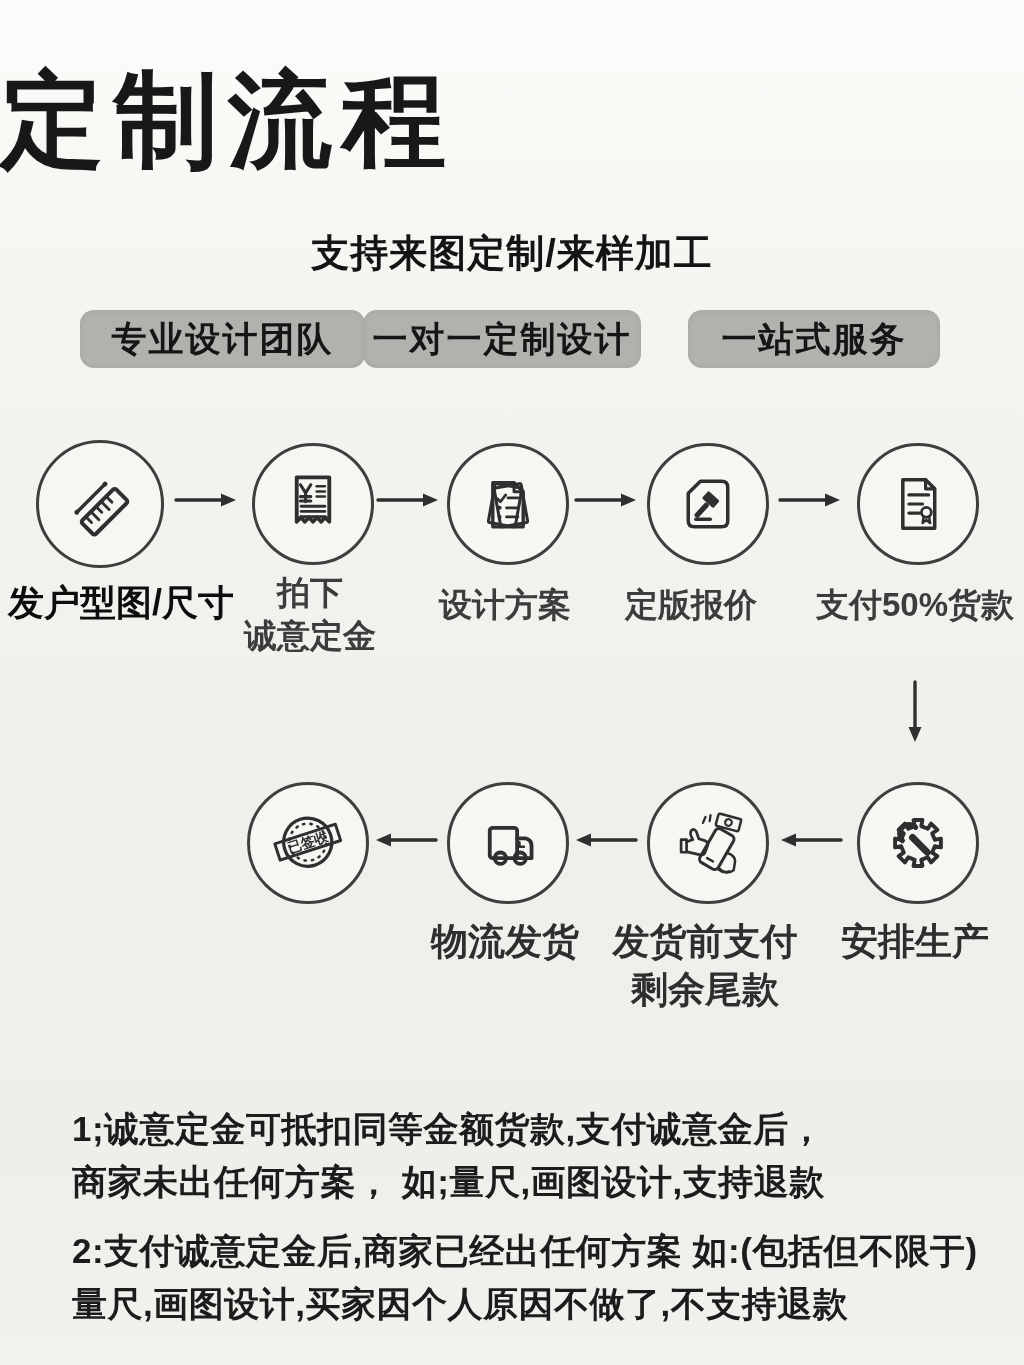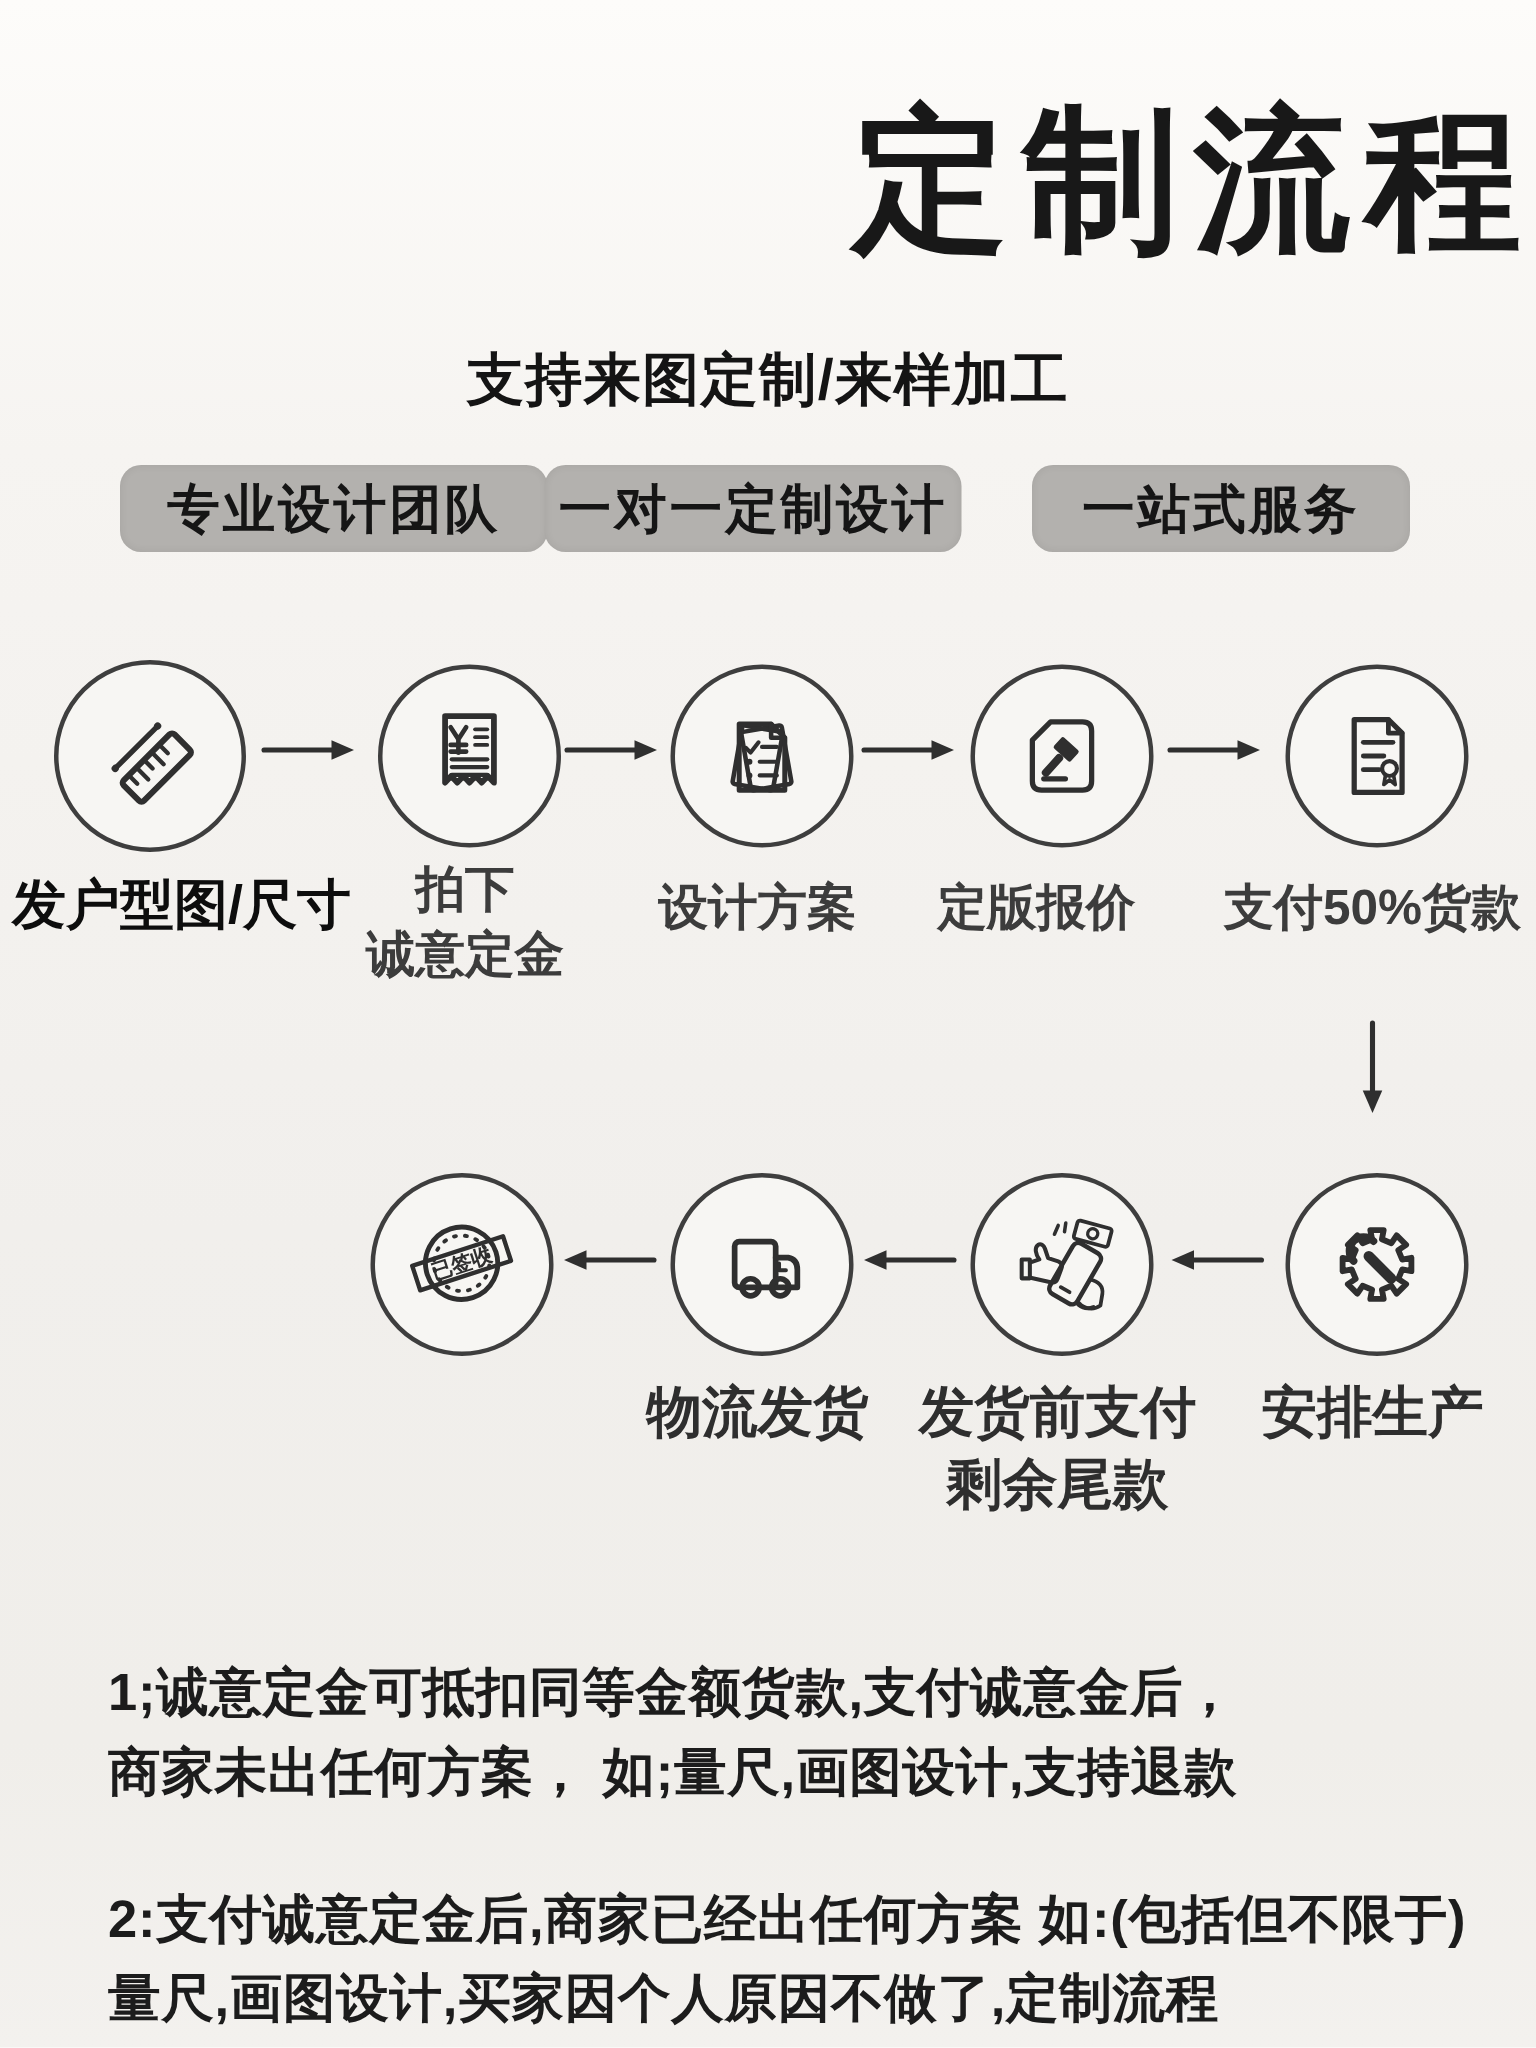--- a/index.html
+++ b/index.html
@@ -7,21 +7,21 @@
     position:relative;
     width:1024px;height:1365px;
     margin:0 auto;
     overflow:hidden;
     background:linear-gradient(180deg,#fdfcfa 0%,#f6f4f1 22%,#f1efec 60%,#f0eeea 85%,#f3f1ee 100%);
     font-family:"Liberation Sans","DejaVu Sans",sans-serif;
     color:#1a1a1a;
   }
   .title{
     position:absolute;left:0;top:52px;width:100%;
-    margin:0;text-align:right;
+    margin:0;text-align:left;
     font-size:104px;font-weight:800;letter-spacing:10px;color:#181818;
   }
   .subtitle{
     position:absolute;left:0;top:192px;width:100%;
     text-align:center;font-size:38px;font-weight:800;letter-spacing:1px;color:#141414;margin-top:36px;
   }
   .badge{
     position:absolute;top:310px;height:58px;
     background:#b3b1ae;border-radius:14px;
     display:flex;align-items:center;justify-content:center;
@@ -73,21 +73,21 @@
   .l7{left:415px;top:918px;width:180px;}
   .l8{left:595px;top:918px;width:220px;}
   .l9{left:825px;top:918px;width:180px;}
 
   .note{
     position:absolute;left:72px;width:890px;
     font-size:35px;font-weight:600;color:#1c1c1c;line-height:1.52;
     letter-spacing:.5px;white-space:nowrap;
   }
   .n1{top:1102px;}
-  .n2{top:1224px;margin-top:29px;}
+  .n2{top:1224px;}
 
   svg .st{stroke:#2f2f2f;fill:none;stroke-linecap:round;stroke-linejoin:round;}
 </style>
 </head>
 <body>
 
 <div class="page">
 
   <h1 class="title">定制流程</h1>
   <div class="subtitle">支持来图定制/来样加工</div>
@@ -265,16 +265,16 @@
     <span>发货前支付</span><br>
     <span>剩余尾款</span>
   </div>
 
   <div class="note n1">
     <span>1;诚意定金可抵扣同等金额货款,支付诚意金后，</span><br>
     <span>商家未出任何方案， 如;量尺,画图设计,支持退款</span>
   </div>
   <div class="note n2">
     <span>2:支付诚意定金后,商家已经出任何方案 如:(包括但不限于)</span><br>
-    <span>量尺,画图设计,买家因个人原因不做了,定制流程</span>
+    <span>量尺,画图设计,买家因个人原因不做了,不支持退款</span>
   </div>
 
 </div>
 
 </body></html>

